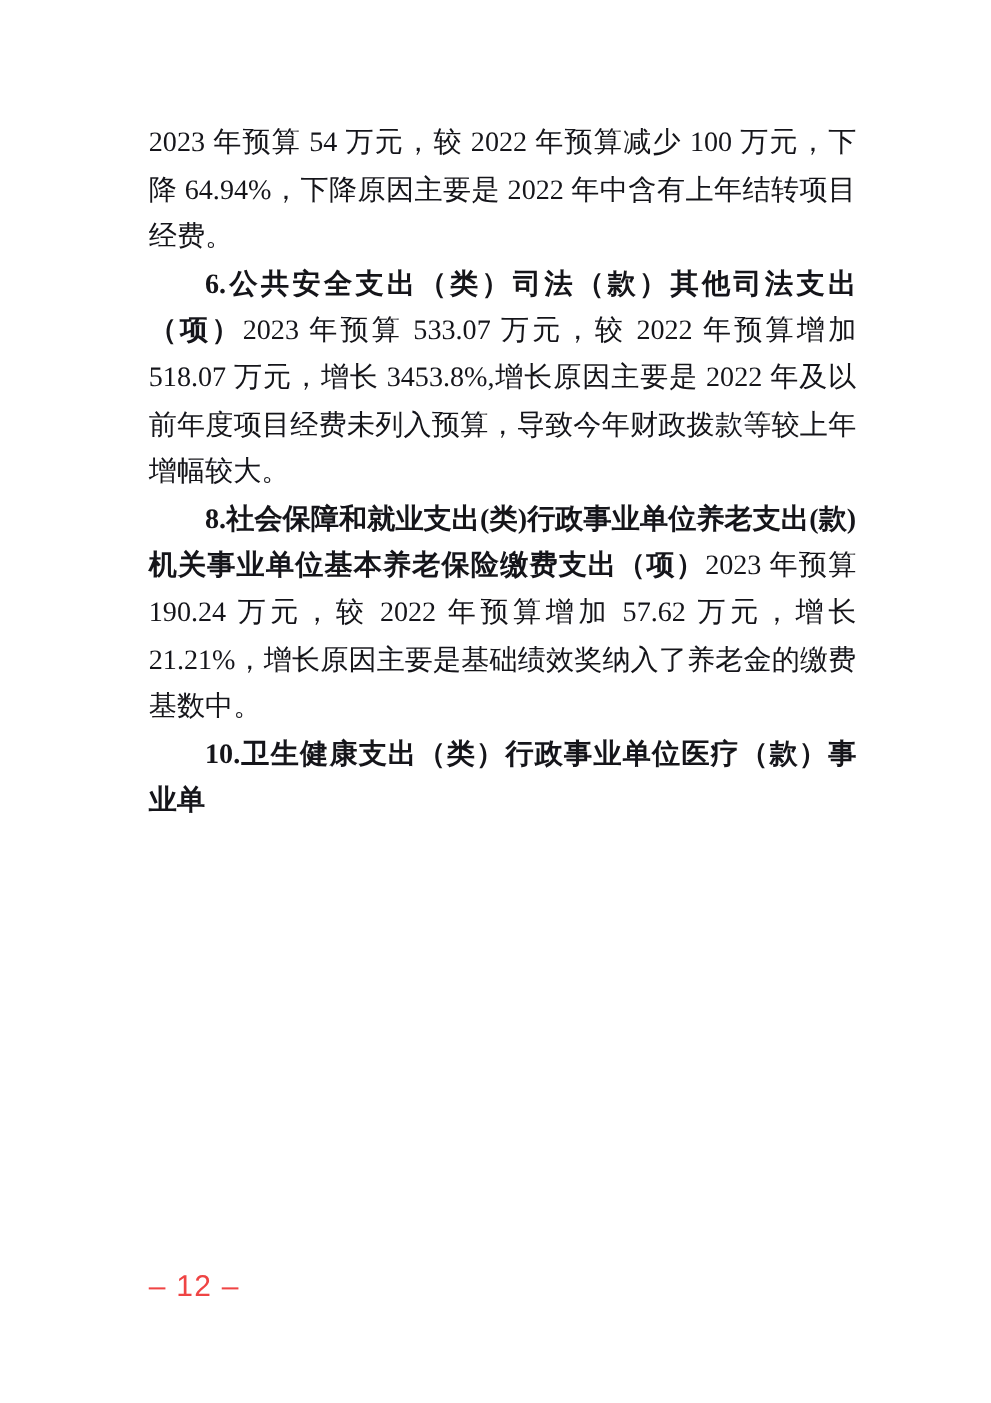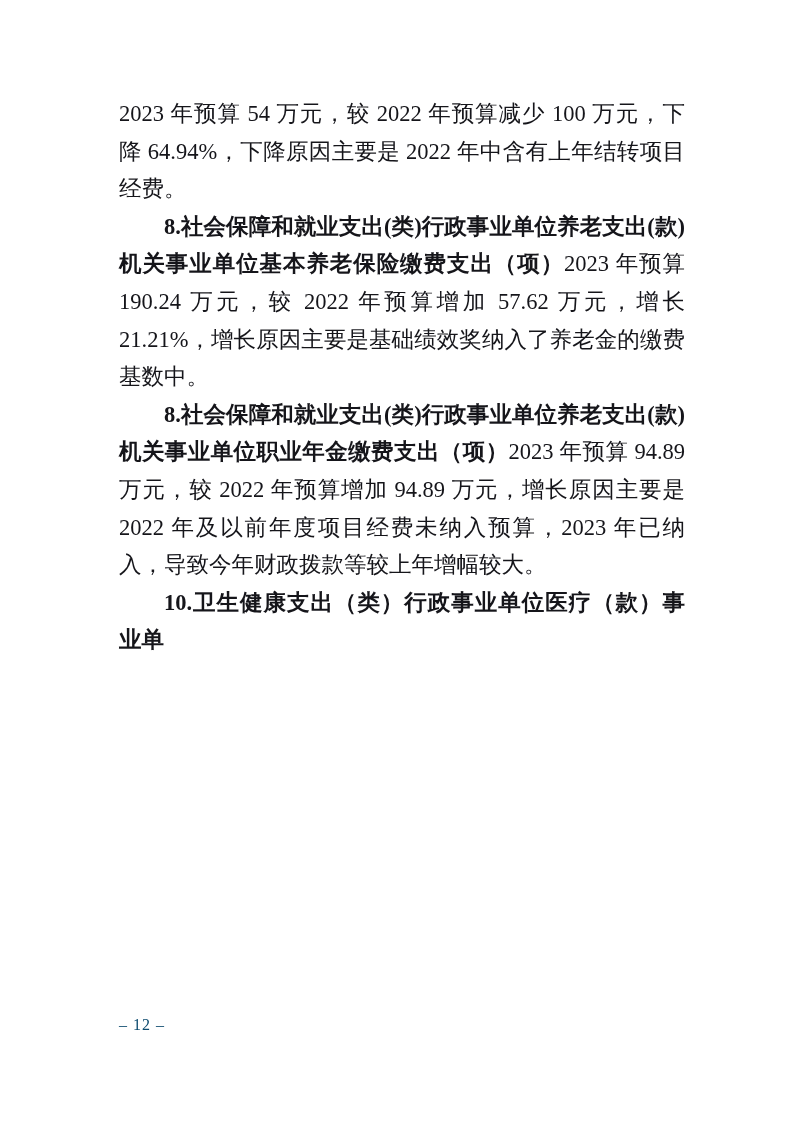--- a/index.html
+++ b/index.html
@@ -37,40 +37,40 @@
   .para .lead {
     font-weight: 700;
   }
   .para .body-text {
     font-weight: 400;
   }
   .page-footer {
     position: absolute;
     left: 119px;
     top: 1016px;
-    font-size: 16px;
-    color: #0c4a6e;
+    font-size: 24px;
+    color: #ef4444;
     letter-spacing: 1px;
-    font-family: Liberation Serif, serif;
+    font-family: Liberation Sans, sans-serif;
   }
 </style>
 </head>
 <body>
 
 <div class="page">
 
   <main class="text-block">
 
     <p class="para no-indent"><span class="lead"></span><span class="body-text">2023 年预算 54 万元，较 2022 年预算减少 100 万元，下降 64.94%，下降原因主要是 2022 年中含有上年结转项目经费。</span></p>
 
 
+    <p class="para"><span class="lead">6.公共安全支出（类）司法（款）其他司法支出（项）</span><span class="body-text">2023 年预算 533.07 万元，较 2022 年预算增加 518.07 万元，增长 3453.8%,增长原因主要是 2022 年及以前年度项目经费未列入预算，导致今年财政拨款等较上年增幅较大。</span></p>
 
     <p class="para"><span class="lead">8.社会保障和就业支出(类)行政事业单位养老支出(款)机关事业单位基本养老保险缴费支出（项）</span><span class="body-text">2023 年预算 190.24 万元，较 2022 年预算增加 57.62 万元，增长 21.21%，增长原因主要是基础绩效奖纳入了养老金的缴费基数中。</span></p>
 
-    <p class="para"><span class="lead">8.社会保障和就业支出(类)行政事业单位养老支出(款)机关事业单位职业年金缴费支出（项）</span><span class="body-text">2023 年预算 94.89 万元，较 2022 年预算增加 94.89 万元，增长原因主要是 2022 年及以前年度项目经费未纳入预算，2023 年已纳入，导致今年财政拨款等较上年增幅较大。</span></p>
 
 
     <p class="para"><span class="lead">10.卫生健康支出（类）行政事业单位医疗（款）事业单</span><span class="body-text"></span></p>
 
   </main>
 
   <footer class="page-footer">
     <span>– 12 –</span>
   </footer>
 

